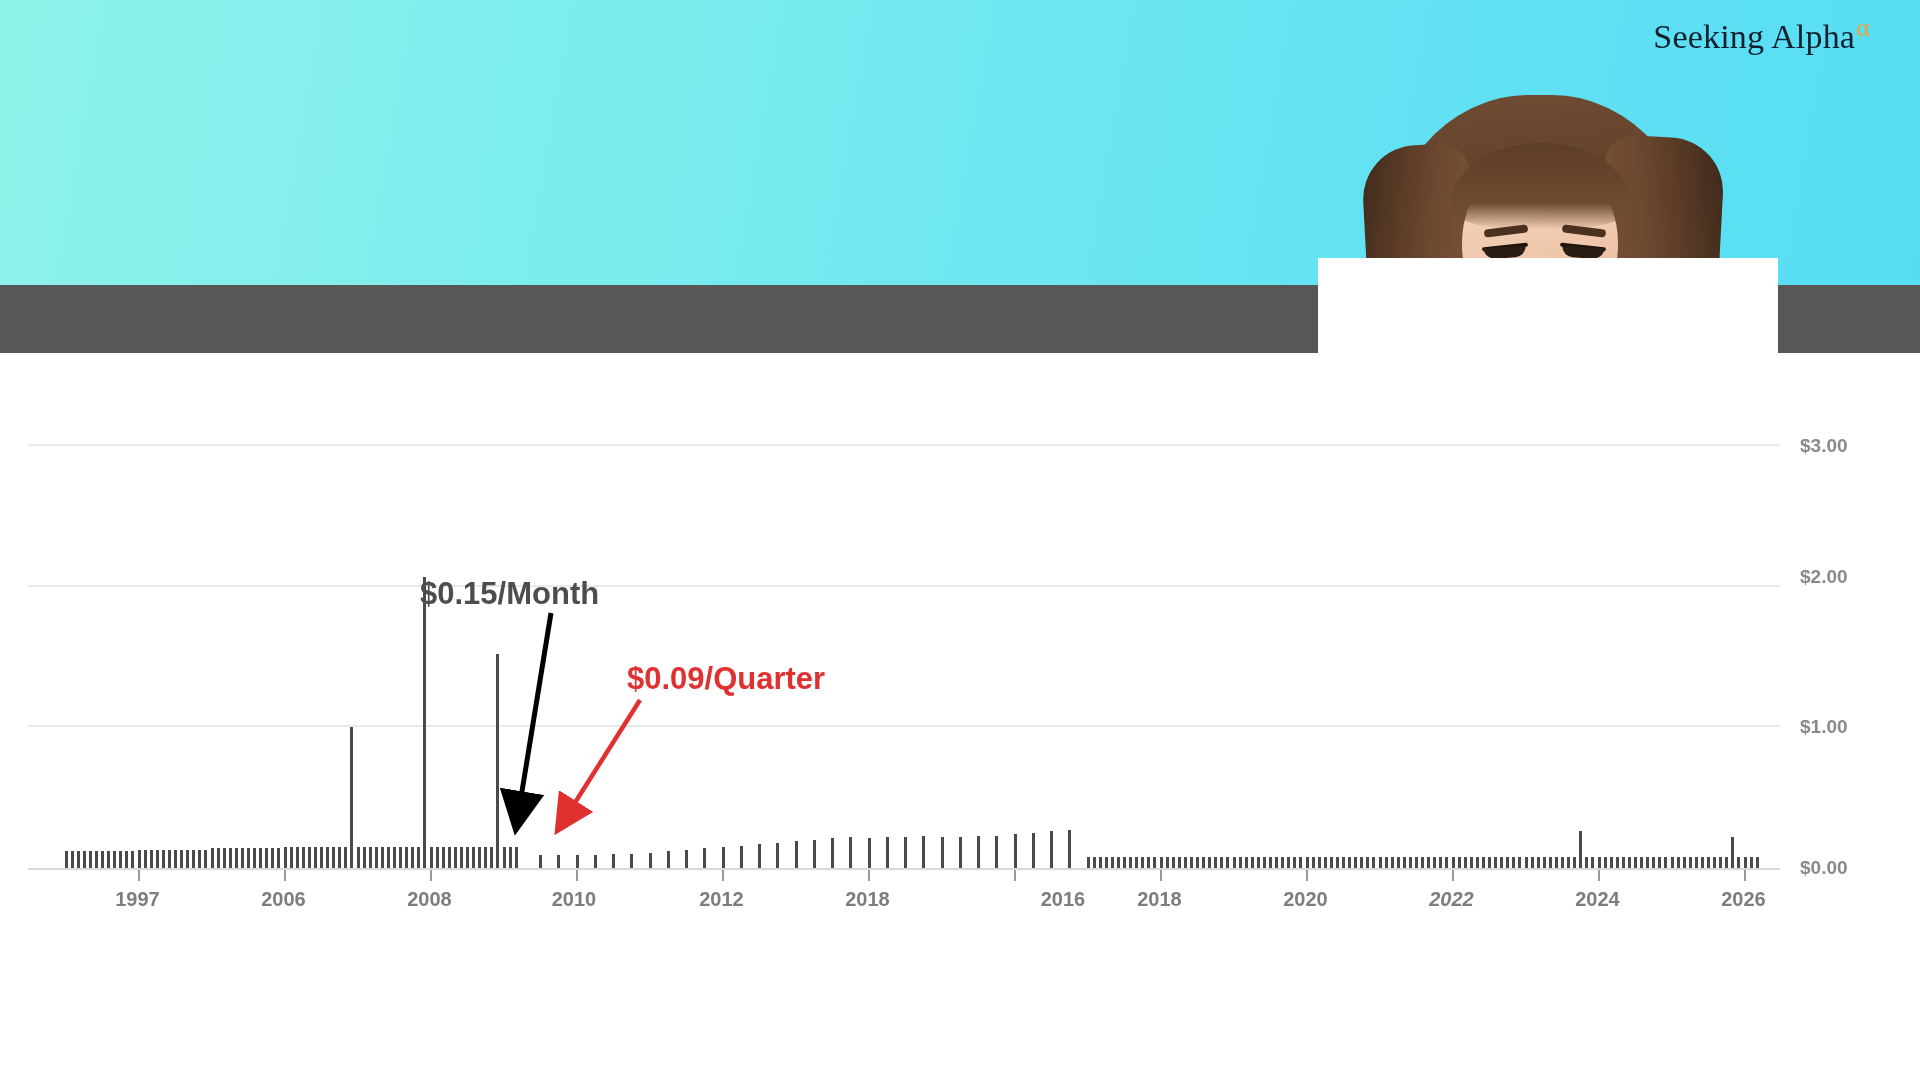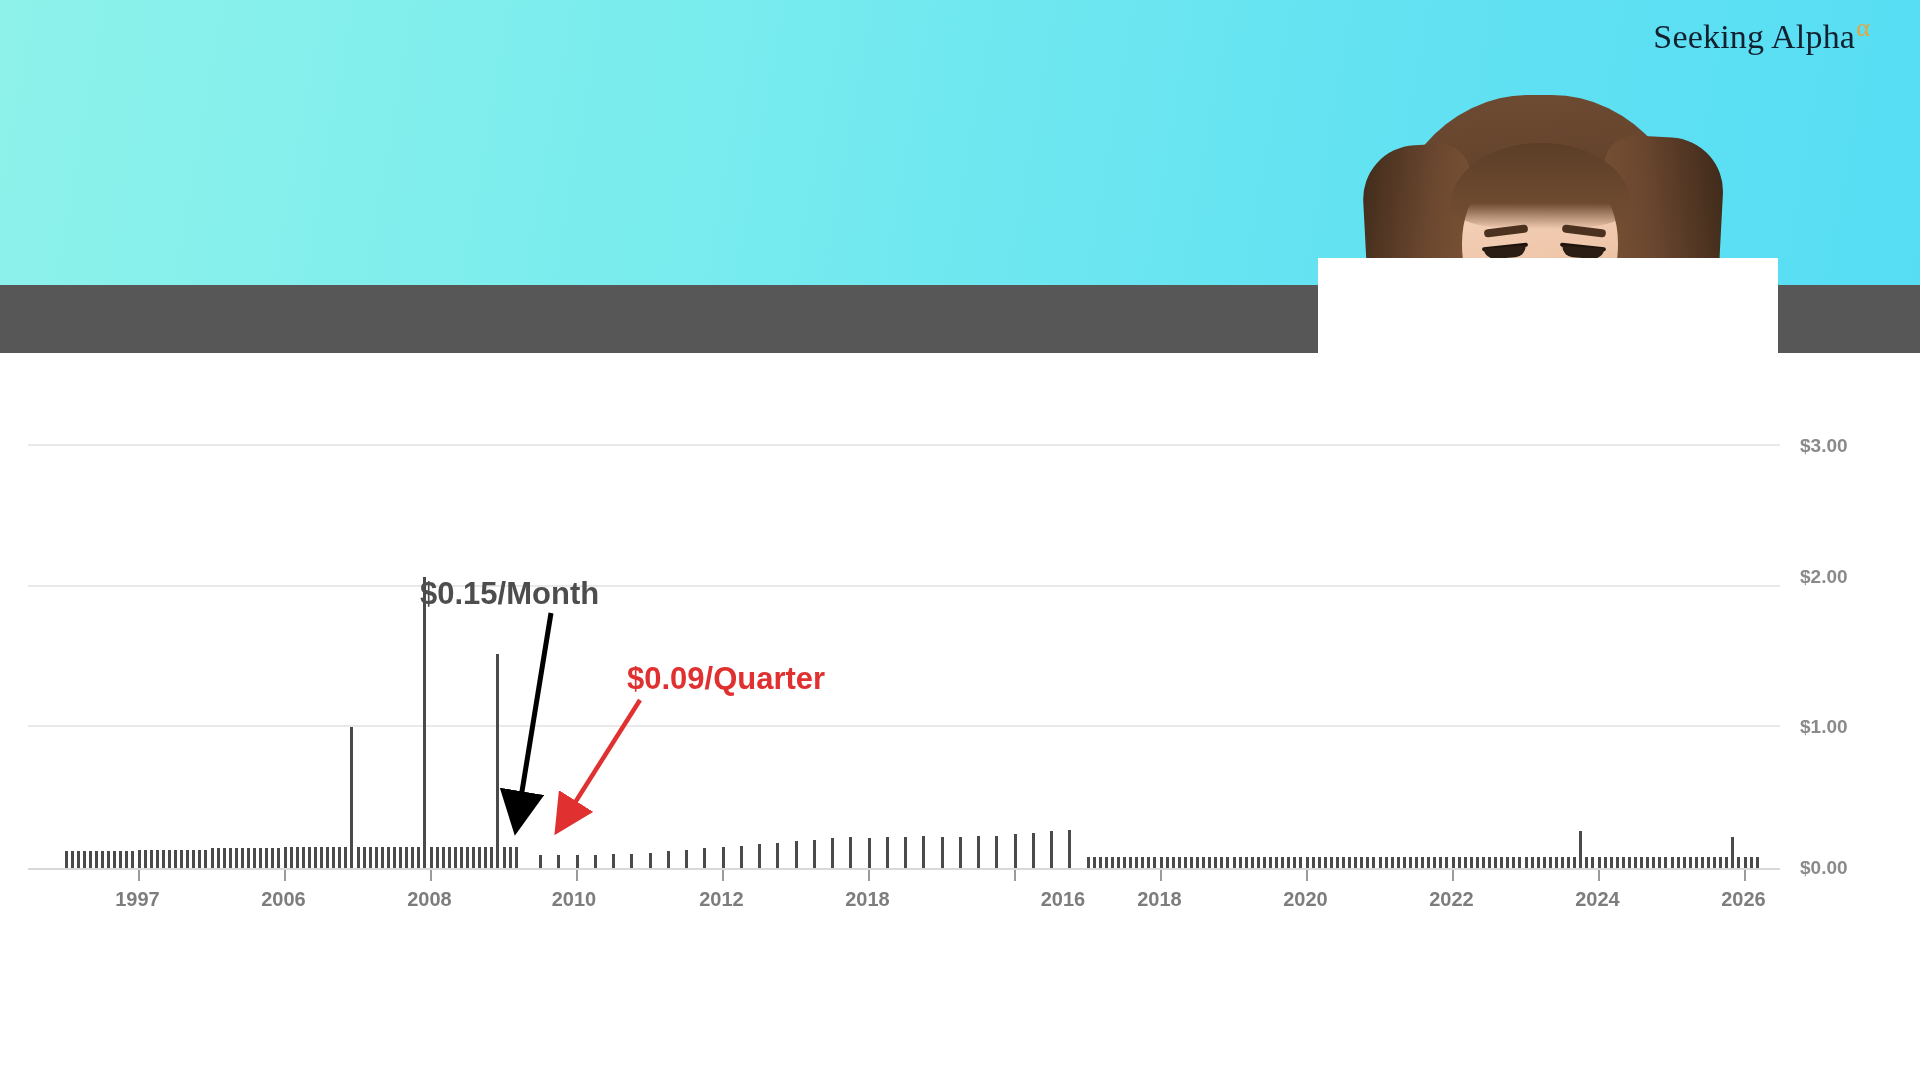--- a/index.html
+++ b/index.html
@@ -459,21 +459,21 @@
     <div class="xlabel" style="left: 721.5px;">2012</div>
     <div class="xtick" style="left: 867.5px;"></div>
     <div class="xlabel" style="left: 867.5px;">2018</div>
     <div class="xtick" style="left: 1013.5px;"></div>
     <div class="xlabel" style="left: 1063px;">2016</div>
     <div class="xtick" style="left: 1159.5px;"></div>
     <div class="xlabel" style="left: 1159.5px;">2018</div>
     <div class="xtick" style="left: 1305.5px;"></div>
     <div class="xlabel" style="left: 1305.5px;">2020</div>
     <div class="xtick" style="left: 1451.5px;"></div>
-    <div class="xlabel" style="left: 1451.5px;">2022</div>
+    <div class="xlabel" style="left: 1451.5px; font-style: italic;">2022</div>
     <div class="xtick" style="left: 1597.5px;"></div>
     <div class="xlabel" style="left: 1597.5px;">2024</div>
     <div class="xtick" style="left: 1743.5px;"></div>
     <div class="xlabel" style="left: 1743.5px;">2026</div>
   </div>
 
 <div class="anno" id="anno-month">$0.15/Month</div>
 <div class="anno" id="anno-quarter">$0.09/Quarter</div>
 
 <svg id="arrows">

